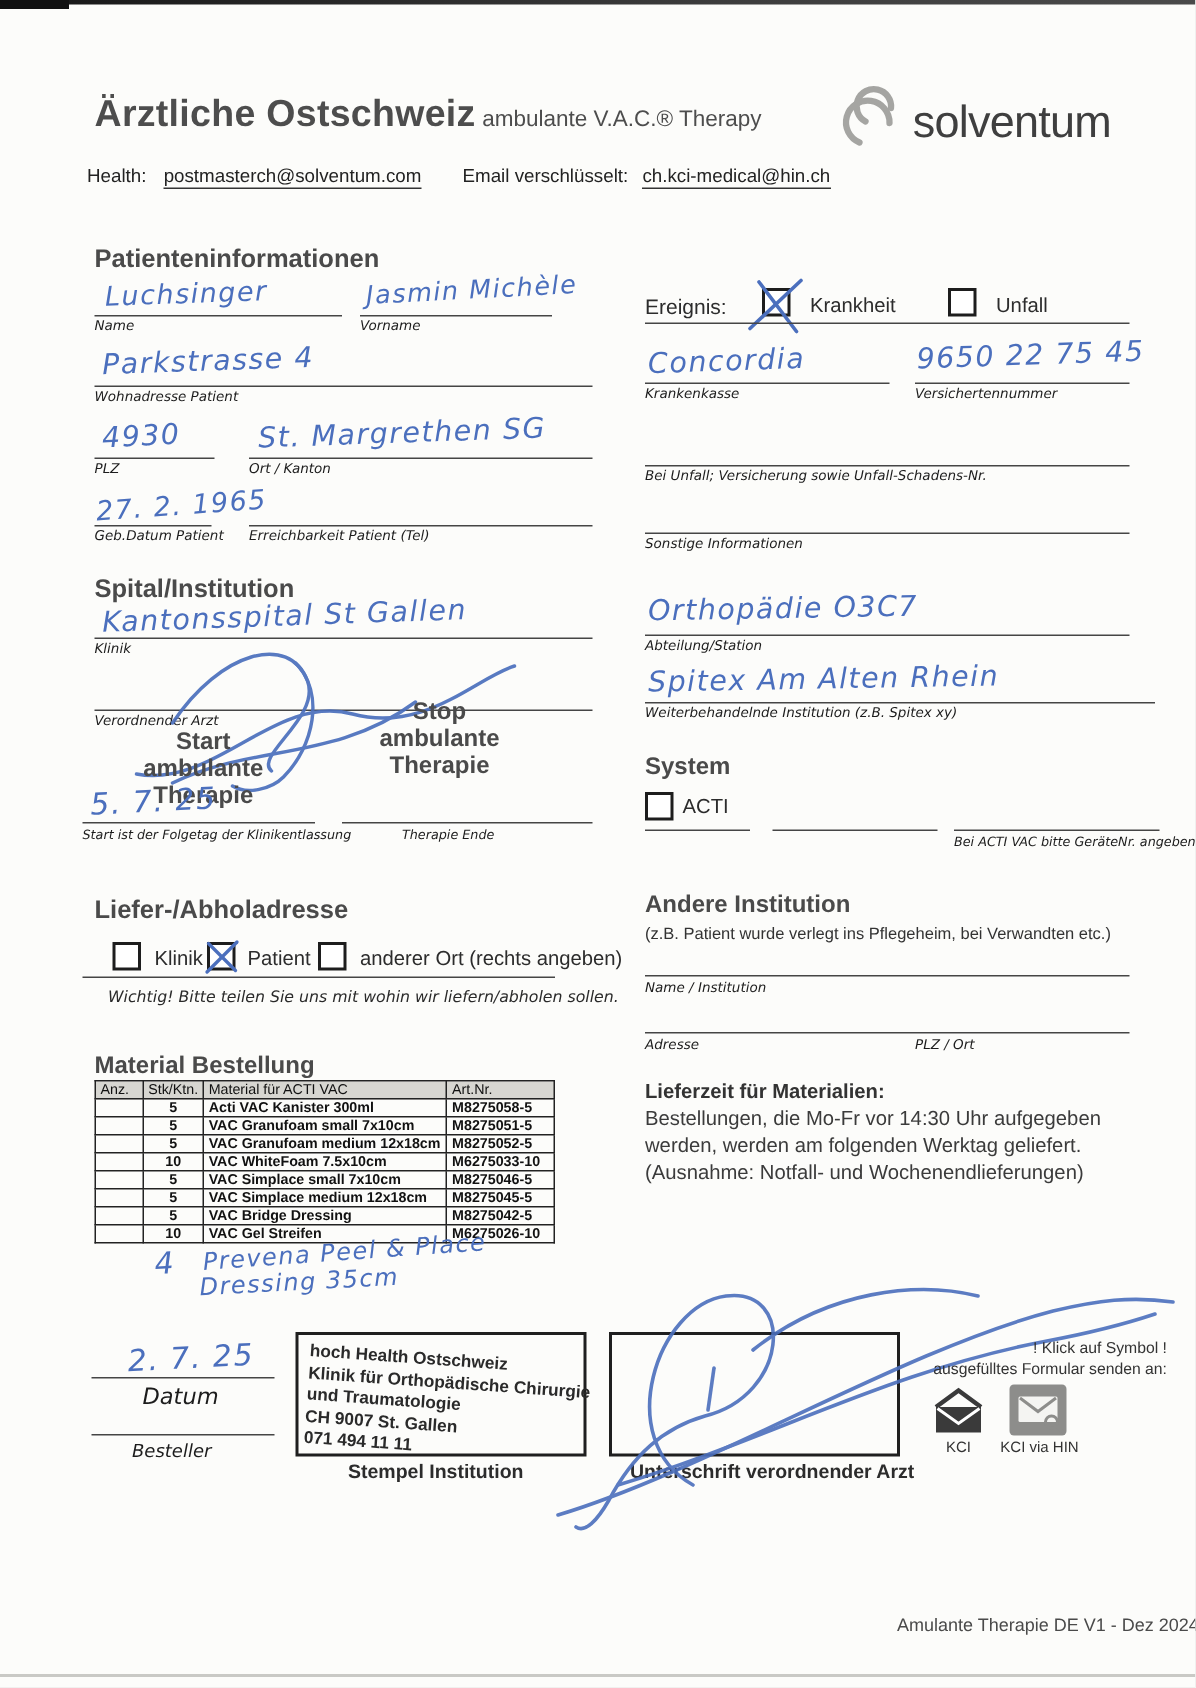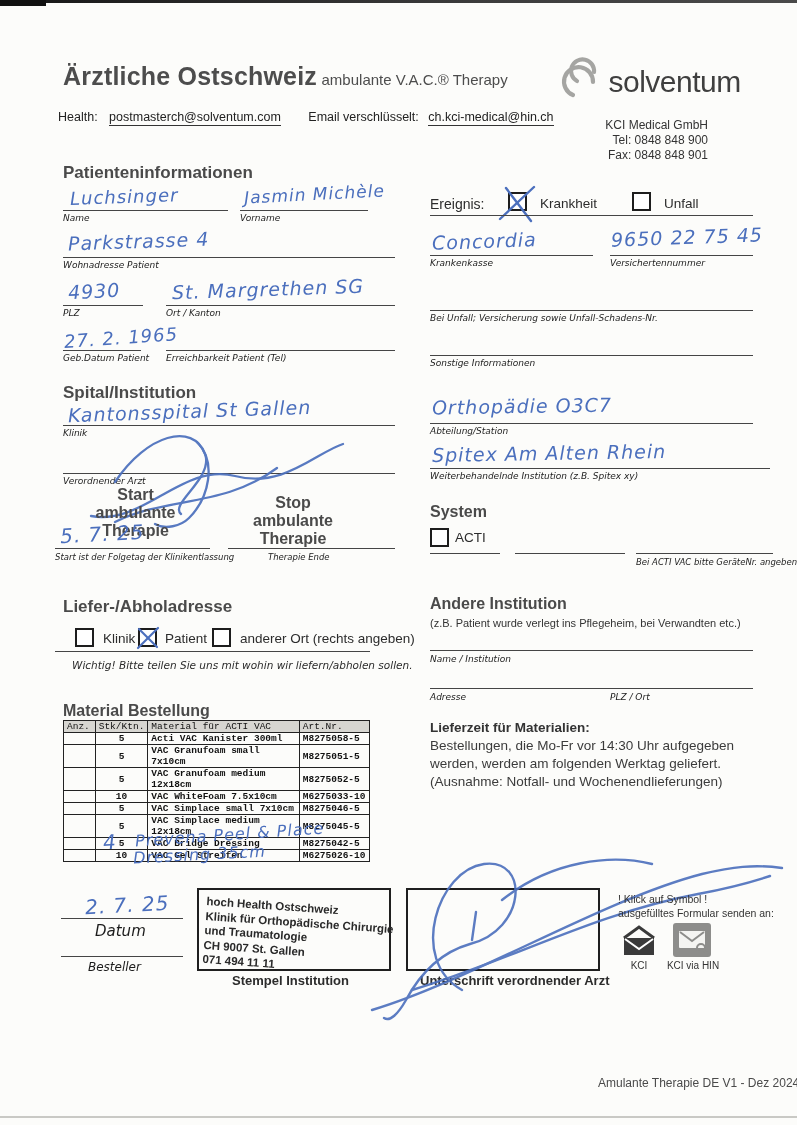--- a/index.html
+++ b/index.html
@@ -24,32 +24,32 @@
   .fline{border-bottom:1.6px solid #454545;}
   .lbl{font-family:"DejaVu Sans",sans-serif;font-style:italic;font-size:9px;color:#1c1c1c;}
   .lbl2{font-family:"DejaVu Sans",sans-serif;font-style:italic;font-size:8.5px;color:#1c1c1c;}
   .hw{font-family:"DejaVu Sans",sans-serif;font-style:italic;color:#4b6fbd;letter-spacing:1px;}
   .cb{border:2.6px solid #1d1d1d;background:#fff;width:15px;height:15px;}
   .cb-lbl{font-size:13.5px;color:#2c2c2c;}
   .therapy-h{font-weight:bold;font-size:16px;color:#4a4a4a;text-align:center;line-height:18px;}
   .note-it{font-family:"DejaVu Sans",sans-serif;font-style:italic;font-size:10.5px;color:#2a2a2a;}
   
   table.mat{border-collapse:collapse;font-size:9.5px;color:#111;}
-  table.mat td,table.mat th{border:1.2px solid #222;padding:0 3px;height:11px;line-height:11px;text-align:left;font-weight:normal;font-family:Liberation Mono, monospace;}
+  table.mat td,table.mat th{border:1.2px solid #222;padding:0 3px;height:11px;line-height:11px;text-align:left;font-weight:normal;}
   table.mat th{background:#d7d6d1;}
   table.mat td.b{font-weight:bold;}
   table.mat td.c{text-align:center;font-weight:bold;}
   .lz-h{font-weight:bold;font-size:13.5px;color:#333;}
   .lz{font-size:13.5px;color:#3b3b3b;line-height:18px;}
   
   .stampbox{border:2px solid #1f1f1f;}
   .stamp-t{font-size:11.5px;font-weight:600;color:#2a2a2a;line-height:14.5px;transform:rotate(4deg);transform-origin:left top;white-space:nowrap;}
   .sigbox{border:2px solid #1f1f1f;background:transparent;}
   .b-lbl{font-weight:bold;font-size:13px;color:#2c2c2c;}
-  .send-t{font-size:10.5px;color:#333;text-align:left;line-height:14px;}
+  .send-t{font-size:10.5px;color:#333;text-align:right;line-height:14px;}
   .icon-lbl{font-size:10px;color:#333;text-align:center;}
   .version{font-size:12px;color:#4a4a4a;}
 </style>
 </head>
 <body>
 
 <div id="page">
 
   <div class="abs scan-top"></div>
   <div class="abs scan-top-thick"></div>
@@ -68,25 +68,20 @@
     <span class="logo-text" style="vertical-align:middle;">solventum</span>
   </div>
 
   <div class="abs emailrow nw" style="left:58px;top:110px;">
     <span>Health:</span>
     <span class="u" style="margin-left:8px;">postmasterch@solventum.com</span>
     <span style="margin-left:24px;">Email verschlüsselt:</span>
     <span class="u" style="margin-left:6px;">ch.kci-medical@hin.ch</span>
   </div>
 
-  <div class="abs contact" style="left:560px;top:118px;width:148px;">
-    <div>KCI Medical GmbH</div>
-    <div>Tel: 0848 848 900</div>
-    <div>Fax: 0848 848 901</div>
-  </div>
 
   <div class="abs sec-h nw" style="left:63px;top:163px;">Patienteninformationen</div>
 
   <div class="abs hw nw" style="left:70px;top:186px;font-size:18px;transform:rotate(-2deg);">Luchsinger</div>
   <div class="abs fline" style="left:63px;top:190px;width:165px;height:20px;"></div>
   <div class="abs lbl nw" style="left:63px;top:213px;">Name</div>
   <div class="abs hw nw" style="left:244px;top:184px;font-size:17px;transform:rotate(-3deg);">Jasmin Michèle</div>
   <div class="abs fline" style="left:240px;top:190px;width:128px;height:20px;"></div>
   <div class="abs lbl nw" style="left:240px;top:213px;">Vorname</div>
 
@@ -145,21 +140,21 @@
       <path d="M6,96 C58,106 98,42 150,56 C198,69 232,32 258,24"></path>
       <path d="M30,102 C82,76 138,88 192,48"></path>
       <path d="M112,22 C132,42 124,78 104,98 C96,106 80,110 70,104"></path>
     </g>
   </svg>
 
   <div class="abs therapy-h" style="left:63px;top:486px;width:145px;">
     <div>Start</div>
     <div>ambulante Therapie</div>
   </div>
-  <div class="abs therapy-h" style="left:218px;top:494px;width:150px;">
+  <div class="abs therapy-h" style="left:218px;top:466px;width:150px;">
     <div>Stop</div>
     <div>ambulante Therapie</div>
   </div>
   <div class="abs hw nw" style="left:60px;top:522px;font-size:20px;transform:rotate(-3deg);">5. 7. 25</div>
   <div class="abs fline" style="left:55px;top:528px;width:155px;height:20px;"></div>
   <div class="abs lbl2 nw" style="left:55px;top:552px;">Start ist der Folgetag der Klinikentlassung</div>
   <div class="abs fline" style="left:228px;top:528px;width:167px;height:20px;"></div>
   <div class="abs lbl2 nw" style="left:268px;top:552px;">Therapie Ende</div>
 
   <div class="abs hw nw" style="left:432px;top:395px;font-size:19px;transform:rotate(-1deg);">Orthopädie      O3C7</div>

